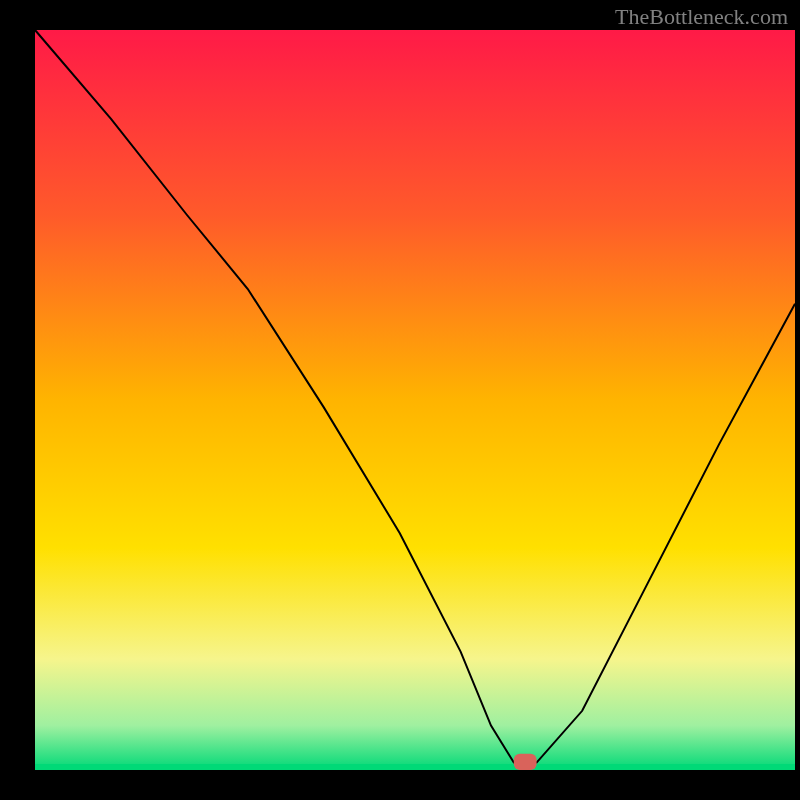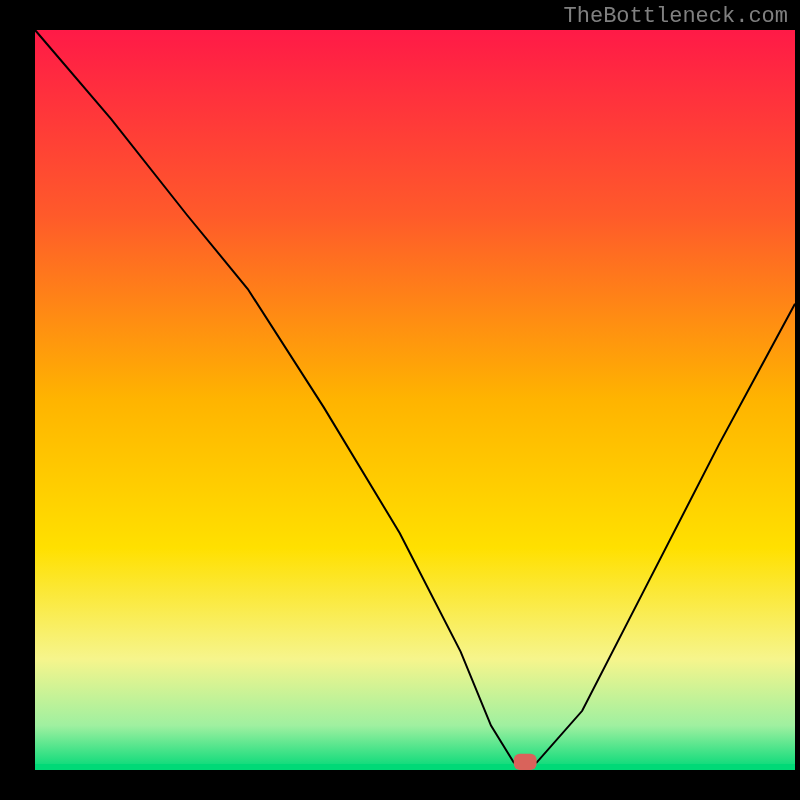--- a/index.html
+++ b/index.html
@@ -13,21 +13,21 @@
   .container {
     position: relative;
     width: 800px;
     height: 800px;
   }
   .watermark {
     position: absolute;
     top: 4px;
     right: 12px;
     color: #808080;
-    font-family: Liberation Mono, monospace;
+    font-family: Liberation Serif, serif;
     font-size: 22px;
     font-weight: 500;
     z-index: 3;
   }
   svg.chart {
     position: absolute;
     top: 0;
     left: 0;
   }
 </style>

